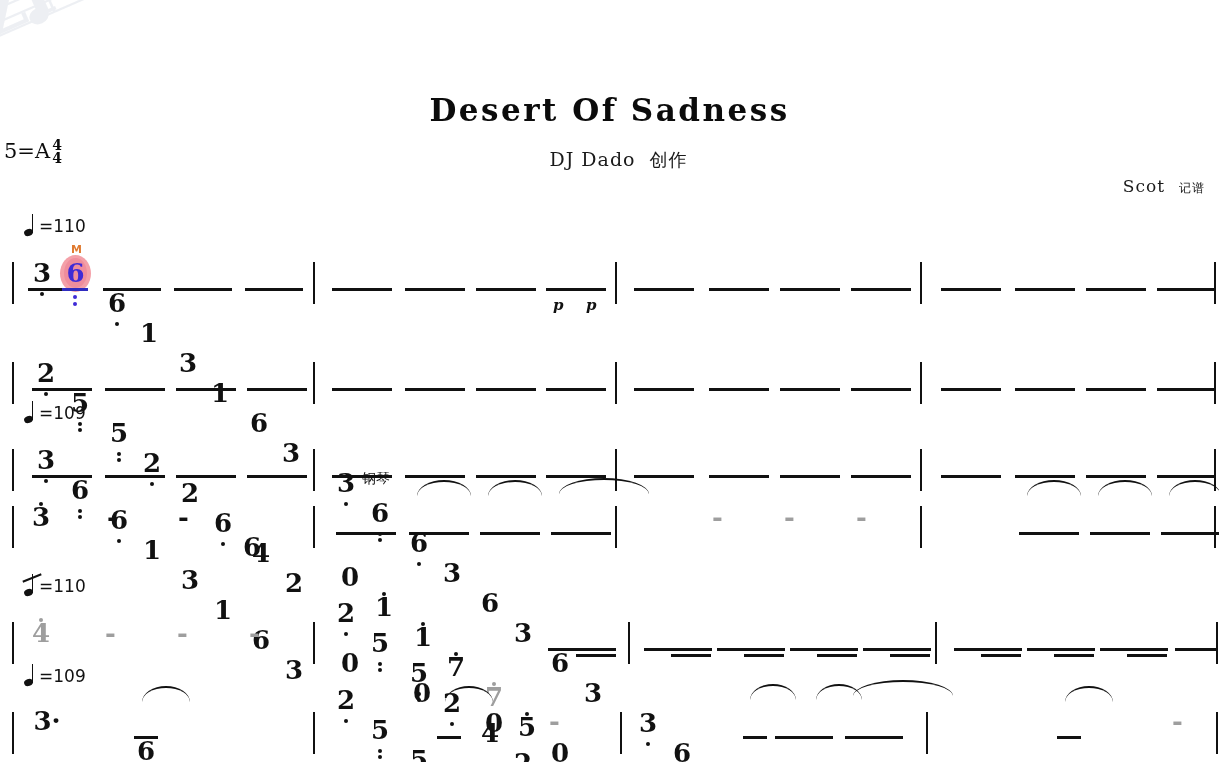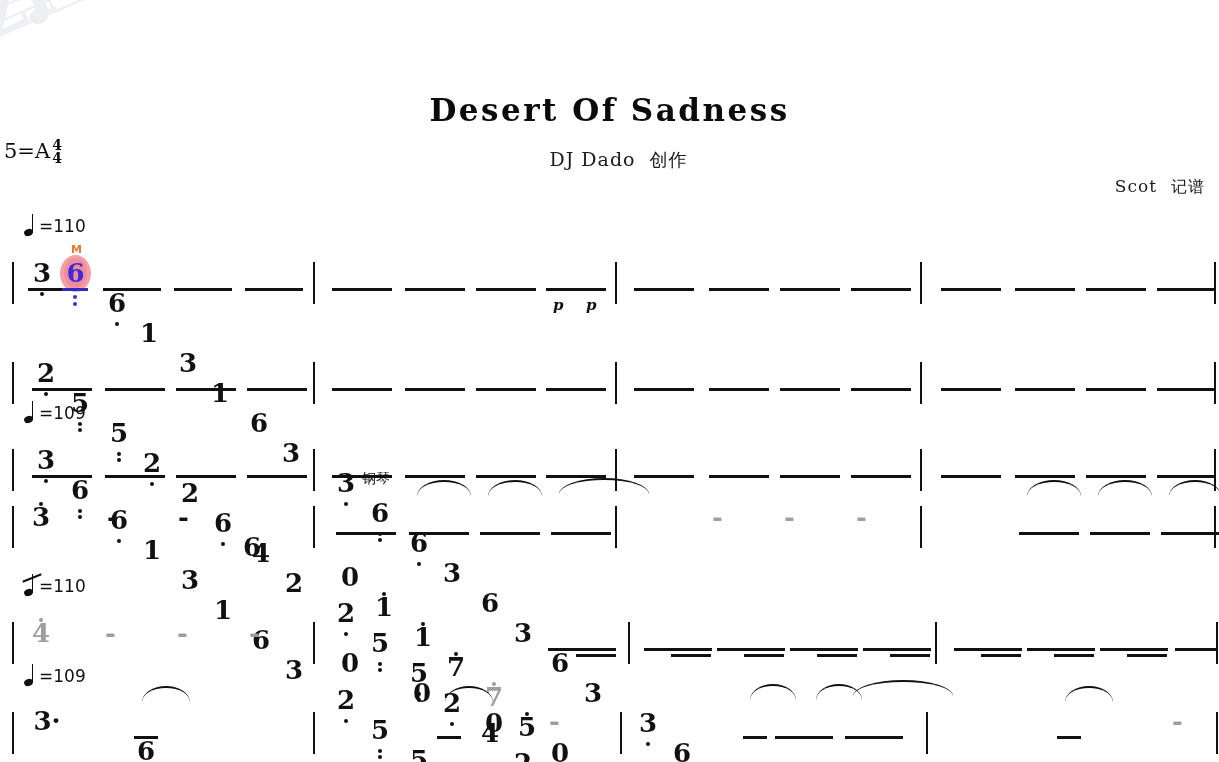--- a/index.html
+++ b/index.html
@@ -30,21 +30,21 @@
     font-family:"DejaVu Serif", serif;
     font-size:19px;letter-spacing:1px;color:#1a1a1a;
     padding-left:18px;box-sizing:border-box;
   }
   #composer .cjk{font-family:"DejaVu Sans", sans-serif;font-size:18px;margin-left:14px;}
   #arranger{
     position:absolute;right:14px;top:176px;
     font-family:"DejaVu Serif", serif;
     font-size:17px;letter-spacing:1px;color:#1a1a1a;
   }
-  #arranger .cjk{font-family:"DejaVu Sans", sans-serif;font-size:16px;margin-left:14px;}
+  #arranger .cjk{font-family:"DejaVu Sans", sans-serif;font-size:12px;margin-left:14px;}
 
   
   #keysig{
     position:absolute;left:4px;top:138px;
     font-family:"DejaVu Serif", serif;
     font-size:21px;color:#0b0b0b;
     display:flex;align-items:center;
   }
   #keysig .frac{
     display:inline-flex;flex-direction:column;align-items:center;

